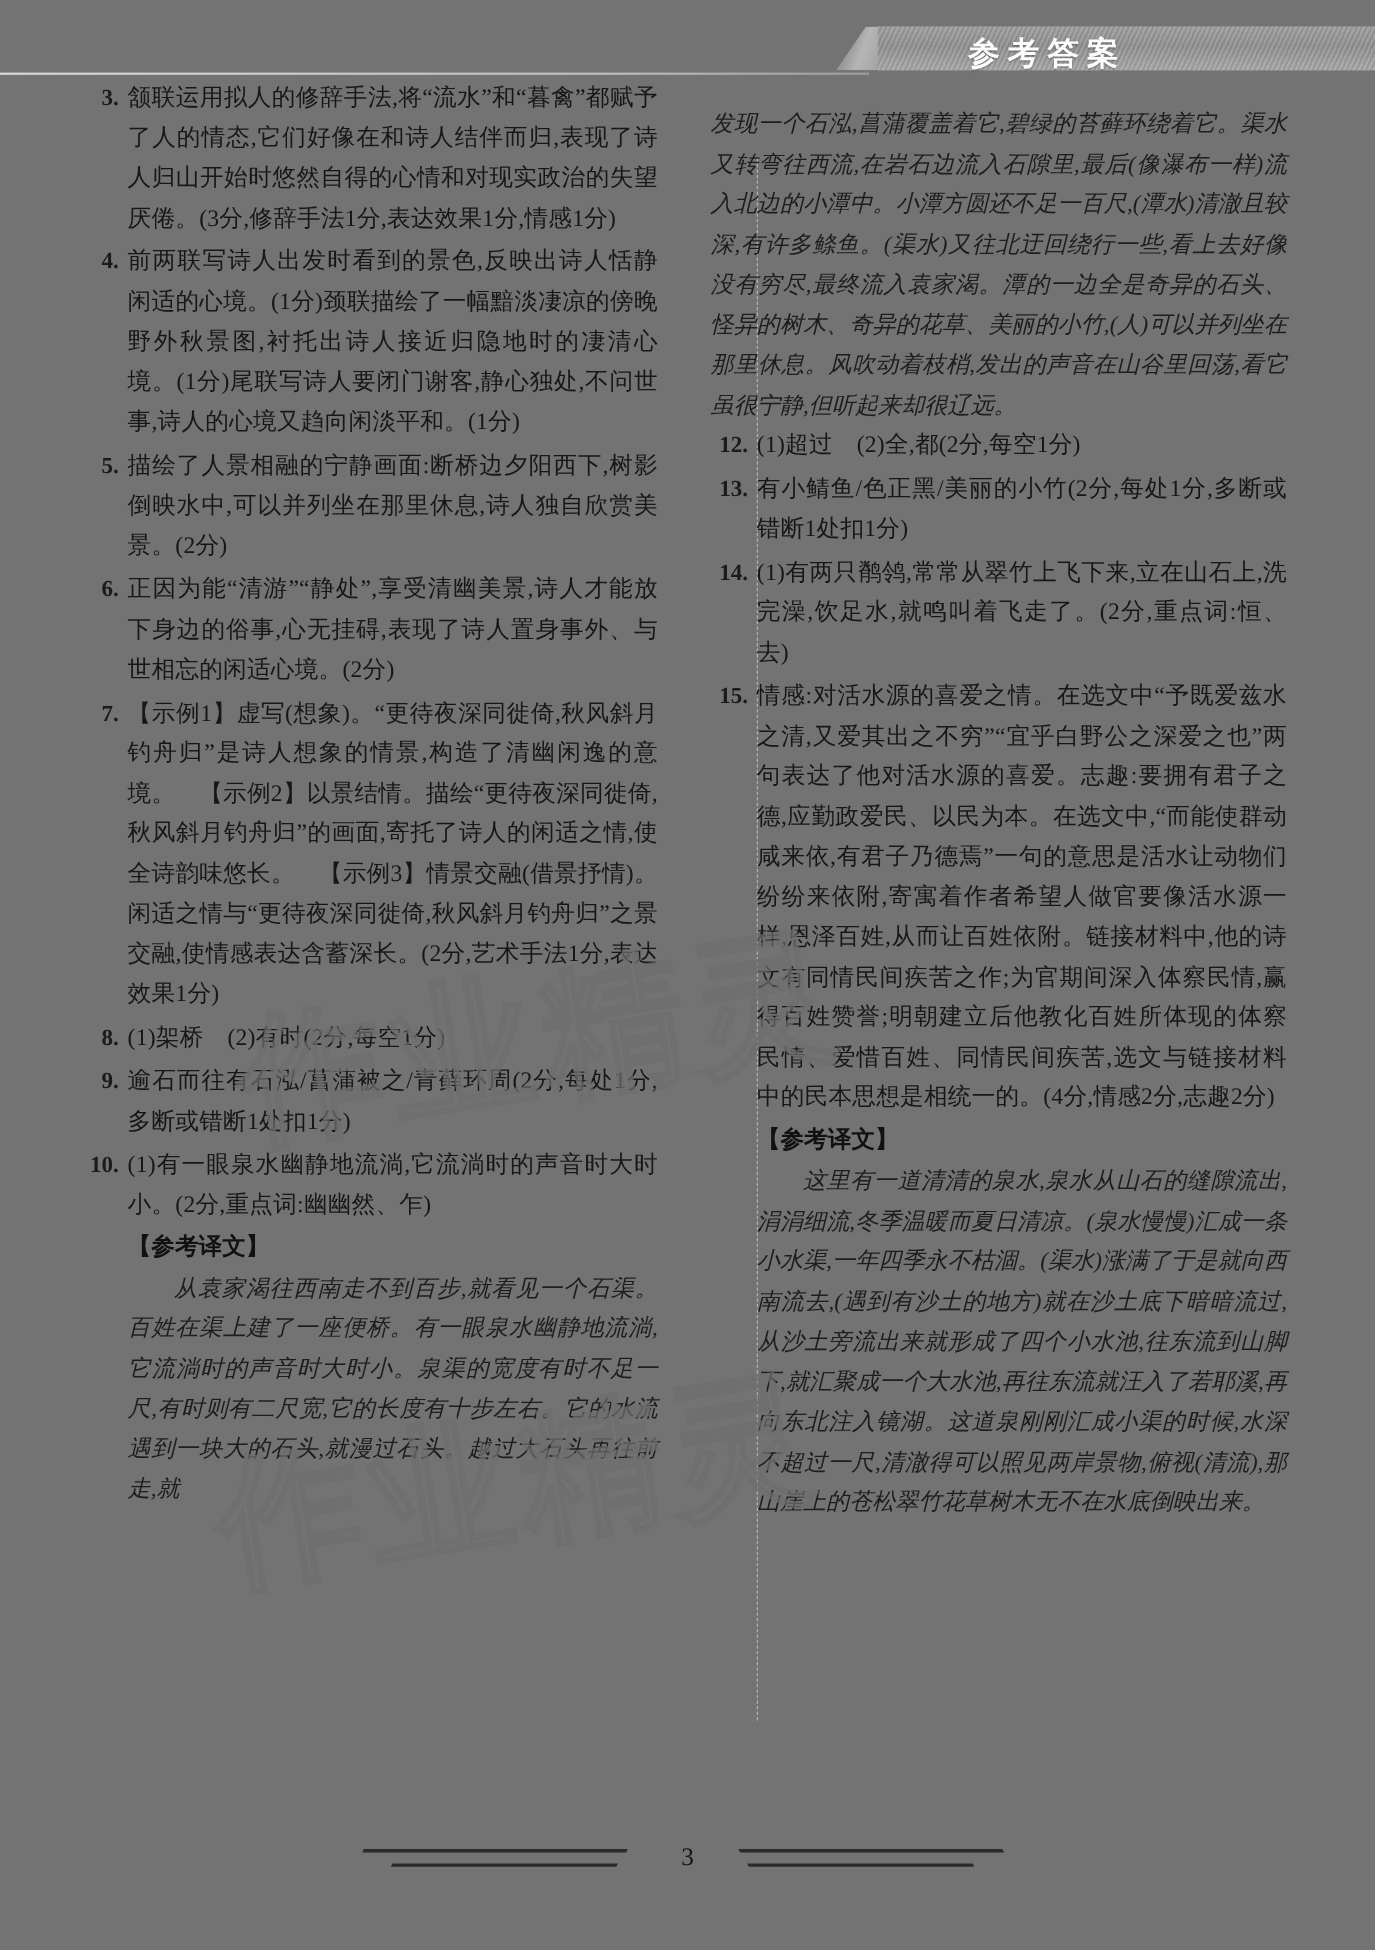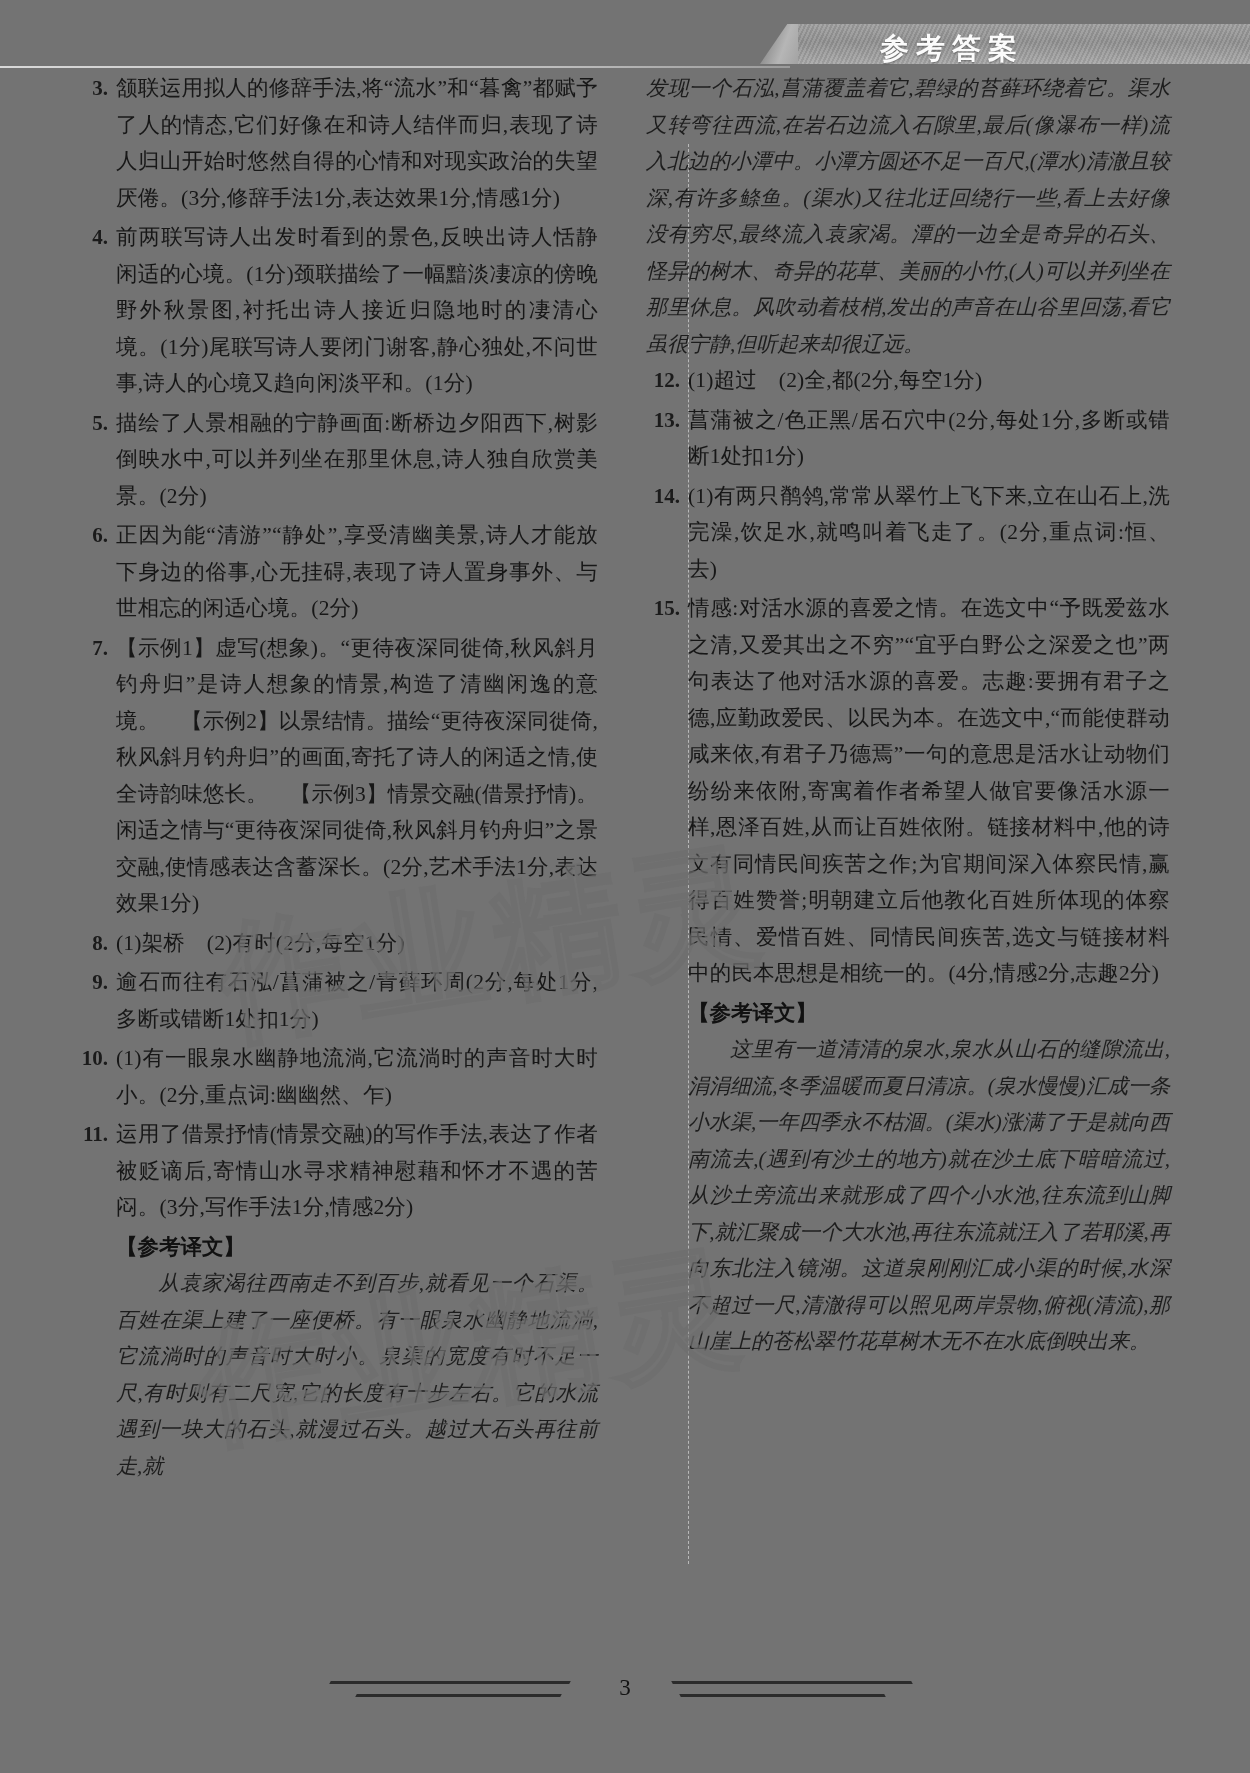--- a/index.html
+++ b/index.html
@@ -274,48 +274,44 @@
         <div class="item-body">逾石而往有石泓/菖蒲被之/青藓环周(2分,每处1分,多断或错断1处扣1分)</div>
       </div>
 
       <div class="item">
         <div class="item-num">10.</div>
         <div class="item-body">
           <span class="sub-line">(1)有一眼泉水幽静地流淌,它流淌时的声音时大时小。(2分,重点词:幽幽然、乍)</span>
         </div>
       </div>
 
-      <div class="item">
-        <div class="item-num">11.</div>
-        <div class="item-body">运用了借景抒情(情景交融)的写作手法,表达了作者被贬谪后,寄情山水寻求精神慰藉和怀才不遇的苦闷。(3分,写作手法1分,情感2分)</div>
-      </div>
 
       <div class="trans-head">【参考译文】</div>
       <div class="trans-body">
         <span class="first">从袁家渴往西南走不到百步,就看见一个石渠。百姓在渠上建了一座便桥。有一眼泉水幽静地流淌,它流淌时的声音时大时小。泉渠的宽度有时不足一尺,有时则有二尺宽,它的长度有十步左右。它的水流遇到一块大的石头,就漫过石头。越过大石头再往前走,就</span>
       </div>
 
     </div>
 
     <div class="col-divider"></div>
 
     <div class="column" id="right-column">
 
-      <div class="trans-body" style="margin-left:0;">
+      <div class="trans-body" style="margin-left:0;margin-top:24px;">
         <span>发现一个石泓,菖蒲覆盖着它,碧绿的苔藓环绕着它。渠水又转弯往西流,在岩石边流入石隙里,最后(像瀑布一样)流入北边的小潭中。小潭方圆还不足一百尺,(潭水)清澈且较深,有许多鲦鱼。(渠水)又往北迂回绕行一些,看上去好像没有穷尽,最终流入袁家渴。潭的一边全是奇异的石头、怪异的树木、奇异的花草、美丽的小竹,(人)可以并列坐在那里休息。风吹动着枝梢,发出的声音在山谷里回荡,看它虽很宁静,但听起来却很辽远。</span>
       </div>
 
       <div class="item">
         <div class="item-num">12.</div>
         <div class="item-body">(1)超过　(2)全,都(2分,每空1分)</div>
       </div>
 
       <div class="item">
         <div class="item-num">13.</div>
-        <div class="item-body">菖蒲被之/色正黑/居石穴中(2分,每处1分,多断或错断1处扣1分)</div>
+        <div class="item-body">有小鲭鱼/色正黑/美丽的小竹(2分,每处1分,多断或错断1处扣1分)</div>
       </div>
 
       <div class="item">
         <div class="item-num">14.</div>
         <div class="item-body">
           <span class="sub-line">(1)有两只鹡鸰,常常从翠竹上飞下来,立在山石上,洗完澡,饮足水,就鸣叫着飞走了。(2分,重点词:恒、去)</span>
         </div>
       </div>
 
       <div class="item">

